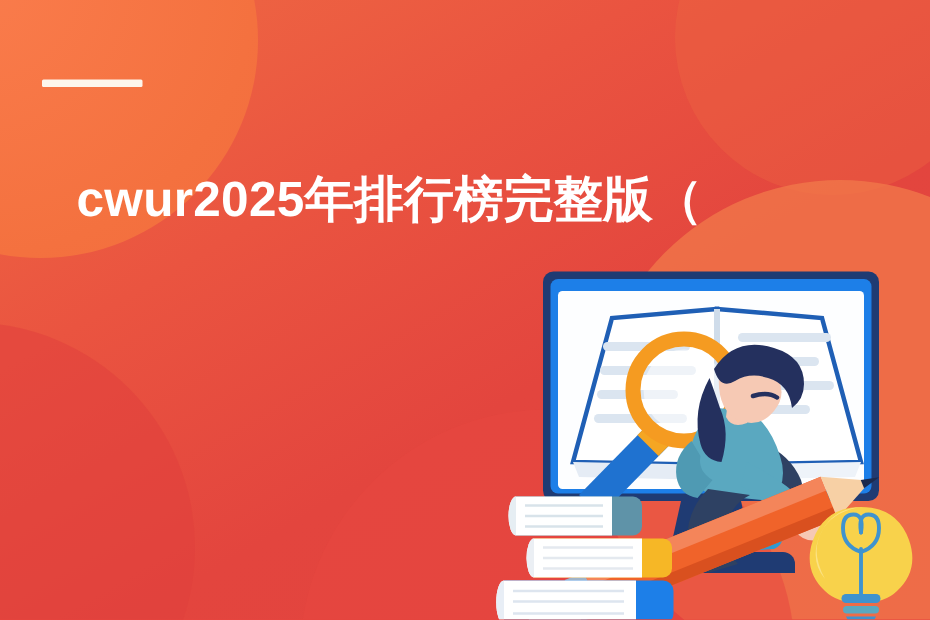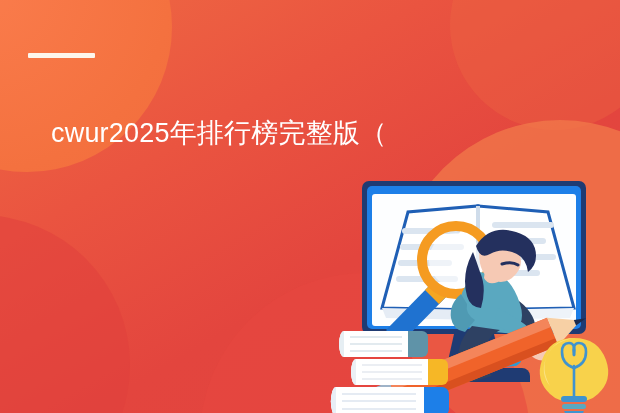--- a/index.html
+++ b/index.html
@@ -43,21 +43,21 @@
     border-radius:50%;background:#e8473f;opacity:.55;
   }
   
   .rule{
     position:absolute;left:28px;top:53px;width:67px;height:5px;
     background:#fdf6ec;border-radius:1px;
   }
   .title{
     position:absolute;left:51px;top:115px;
     margin:0;padding:0;
-    font-size:27px;line-height:36px;font-weight:normal;
+    font-size:33px;line-height:36px;font-weight:bold;
     color:#ffffff;white-space:nowrap;letter-spacing:.2px;
   }
   
   .illus{position:absolute;left:330px;top:160px;width:290px;height:253px;}
   .illus svg{display:block;width:100%;height:100%;}
 </style>
 </head>
 <body>
 
 <div class="banner">

